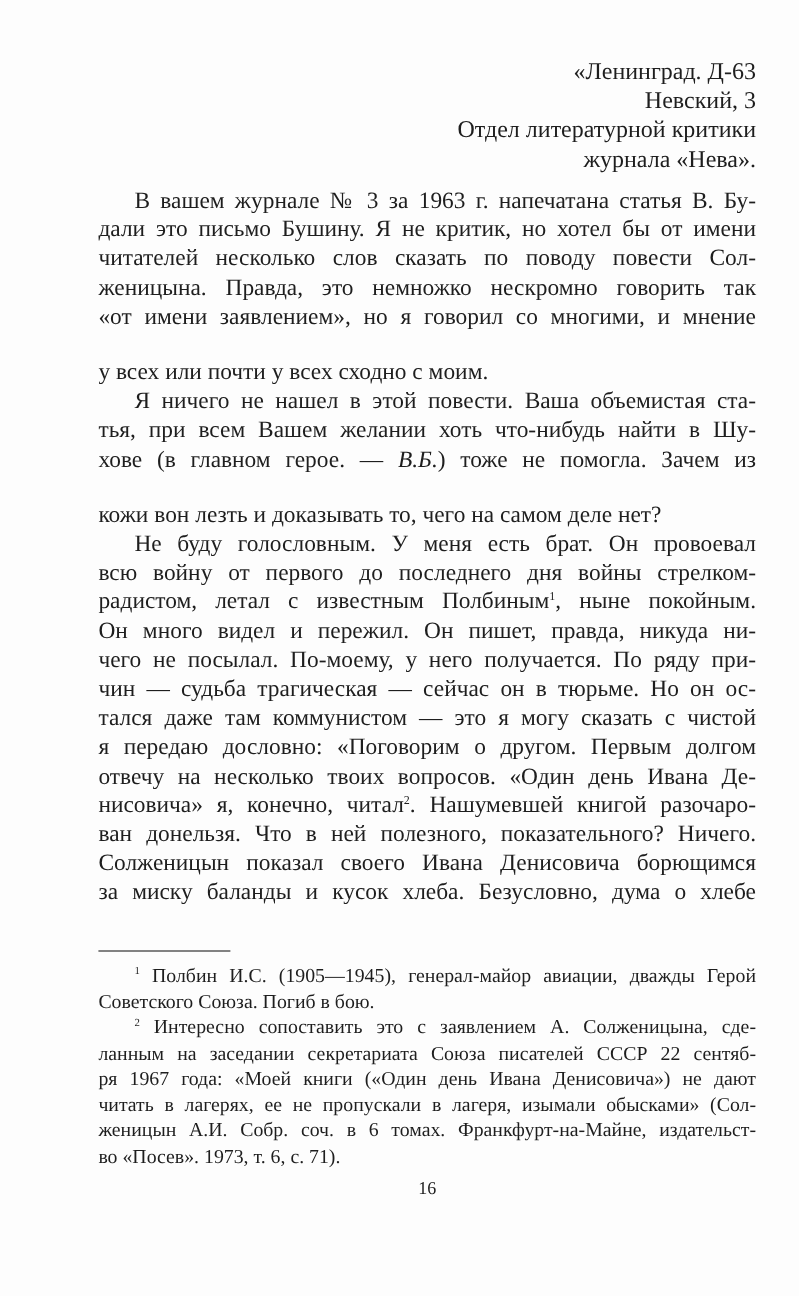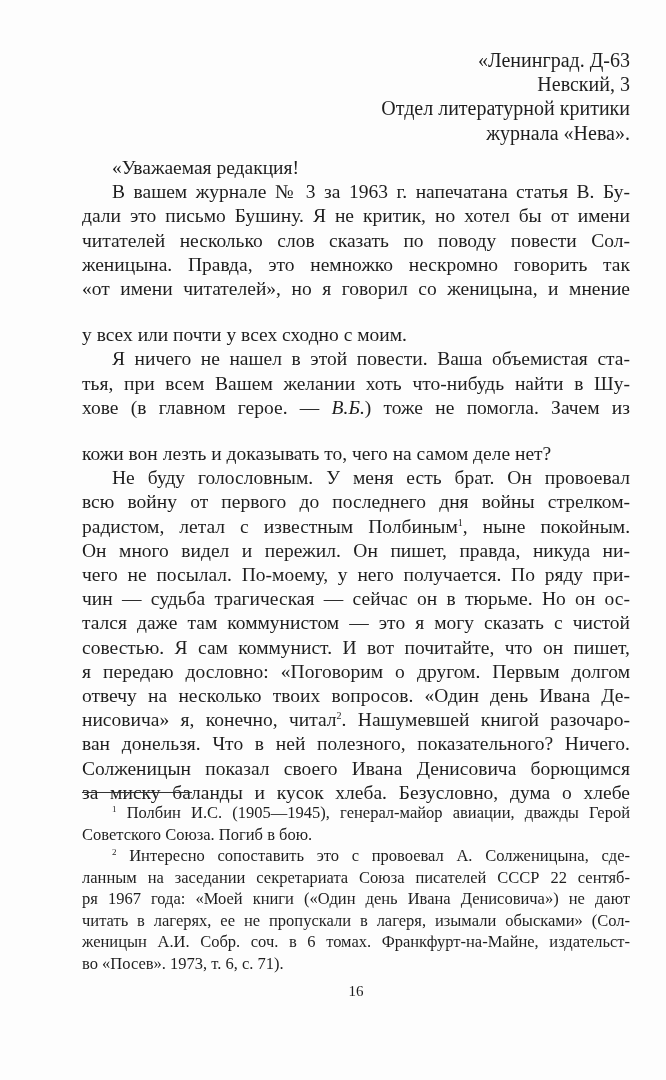--- a/index.html
+++ b/index.html
@@ -95,65 +95,63 @@
 <div class="page">
 
   <div class="address">
     <div>«Ленинград. Д-63</div>
     <div>Невский, 3</div>
     <div>Отдел литературной критики</div>
     <div>журнала «Нева».</div>
   </div>
 
   <div class="body-text">
-    <span class="line salutation">«Уважаемая редакция!</span>
 
     <div>
       <span class="line first">В вашем журнале № 3 за 1963 г. напечатана статья В. Бу-</span>
       <span class="line">дали это письмо Бушину. Я не критик, но хотел бы от имени</span>
       <span class="line">читателей несколько слов сказать по поводу повести Сол-</span>
       <span class="line">женицына. Правда, это немножко нескромно говорить так</span>
-      <span class="line">«от имени читателей», но я говорил со женицына, и мнение</span>
+      <span class="line">«от имени заявлением», но я говорил со многими, и мнение</span>
       <span class="line last">у всех или почти у всех сходно с моим.</span>
     </div>
 
     <div>
       <span class="line first">Я ничего не нашел в этой повести. Ваша объемистая ста-</span>
       <span class="line">тья, при всем Вашем желании хоть что-нибудь найти в Шу-</span>
       <span class="line"><span>хове (в главном герое. — </span><em>В.Б.</em><span>) тоже не помогла. Зачем из</span></span>
       <span class="line last">кожи вон лезть и доказывать то, чего на самом деле нет?</span>
     </div>
 
     <div>
       <span class="line first">Не буду голословным. У меня есть брат. Он провоевал</span>
       <span class="line">всю войну от первого до последнего дня войны стрелком-</span>
       <span class="line"><span>радистом, летал с известным Полбиным</span><sup>1</sup><span>, ныне покойным.</span></span>
       <span class="line">Он много видел и пережил. Он пишет, правда, никуда ни-</span>
       <span class="line">чего не посылал. По-моему, у него получается. По ряду при-</span>
       <span class="line">чин — судьба трагическая — сейчас он в тюрьме. Но он ос-</span>
       <span class="line">тался даже там коммунистом — это я могу сказать с чистой</span>
-      <span class="line">совестью. Я сам коммунист. И вот почитайте, что он пишет,</span>
       <span class="line">я передаю дословно: «Поговорим о другом. Первым долгом</span>
       <span class="line">отвечу на несколько твоих вопросов. «Один день Ивана Де-</span>
       <span class="line"><span>нисовича» я, конечно, читал</span><sup>2</sup><span>. Нашумевшей книгой разочаро-</span></span>
       <span class="line">ван донельзя. Что в ней полезного, показательного? Ничего.</span>
       <span class="line">Солженицын показал своего Ивана Денисовича борющимся</span>
       <span class="line">за миску баланды и кусок хлеба. Безусловно, дума о хлебе</span>
     </div>
   </div>
 
   <div class="rule"></div>
 
   <div class="footnotes">
     <div>
       <span class="line first"><sup>1</sup> <span>Полбин И.С. (1905—1945), генерал-майор авиации, дважды Герой</span></span>
       <span class="line last">Советского Союза. Погиб в бою.</span>
     </div>
     <div>
-      <span class="line first"><sup>2</sup> <span>Интересно сопоставить это с провоевал А. Солженицына, сде-</span></span>
+      <span class="line first"><sup>2</sup> <span>Интересно сопоставить это с заявлением А. Солженицына, сде-</span></span>
       <span class="line">ланным на заседании секретариата Союза писателей СССР 22 сентяб-</span>
       <span class="line">ря 1967 года: «Моей книги («Один день Ивана Денисовича») не дают</span>
       <span class="line">читать в лагерях, ее не пропускали в лагеря, изымали обысками» (Сол-</span>
       <span class="line">женицын А.И. Собр. соч. в 6 томах. Франкфурт-на-Майне, издательст-</span>
       <span class="line last">во «Посев». 1973, т. 6, с. 71).</span>
     </div>
   </div>
 
   <div class="page-number">16</div>
 </div>

